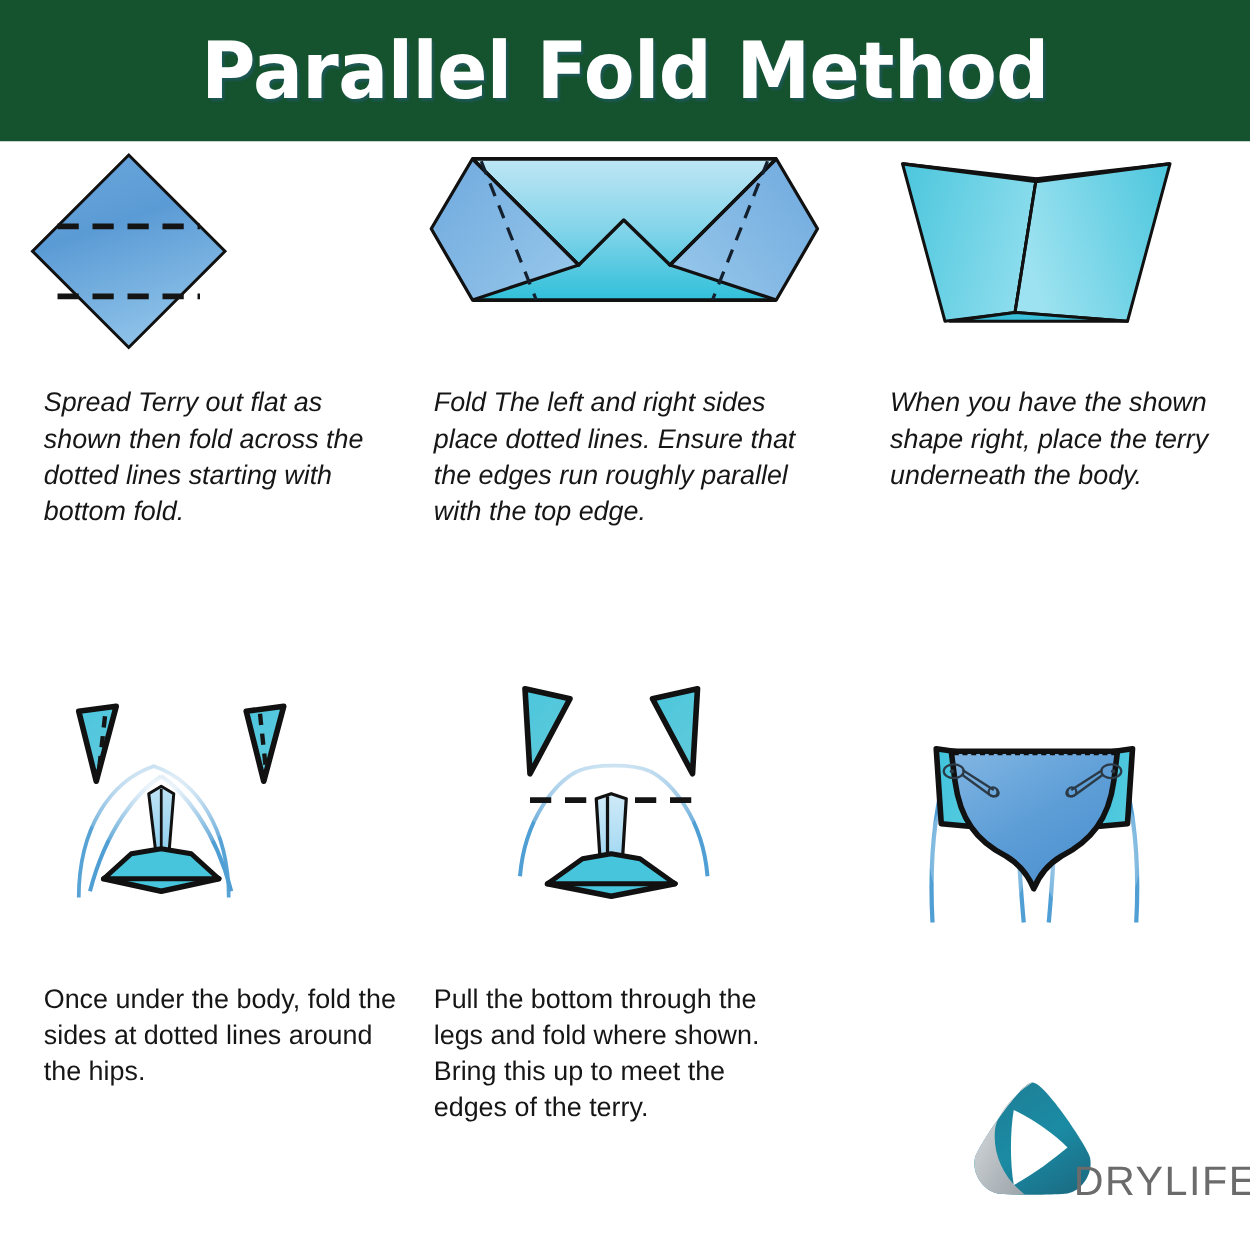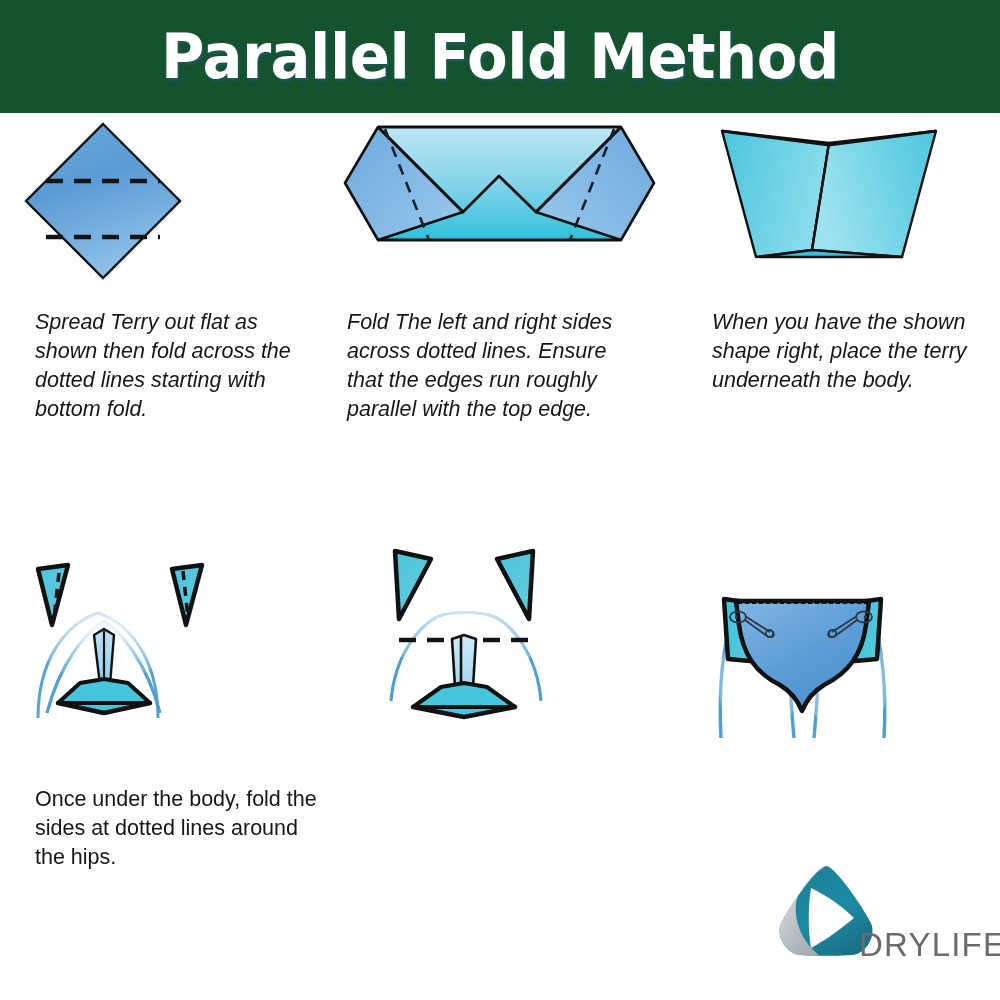--- a/index.html
+++ b/index.html
@@ -49,21 +49,21 @@
     height: 887px;
   }
   .cell {
     position: absolute;
     width: 333px;
   }
   .cell.c0 { left: 0; }
   .cell.c1 { left: 333px; }
   .cell.c2 { left: 666px; }
   .cell.r0 { top: 0; font-style: italic; }
-  .cell.r1 { top: 400px; }
+  .cell.r1 { top: 400px; padding-left: 25px; }
 
   .figure {
     position: relative;
     width: 333px;
     height: 190px;
   }
   .figure svg { display: block; }
 
   .caption {
     position: absolute;
@@ -157,21 +157,21 @@
 
         <polyline points="45,14 130,99 166,63 203,99 288,14" fill="none" stroke="#111111" stroke-width="2.8" stroke-linejoin="round"></polyline>
 
         <polyline points="45,14 288,14" fill="none" stroke="#111111" stroke-width="3"></polyline>
         <polyline points="45,127 288,127" fill="none" stroke="#111111" stroke-width="3"></polyline>
 
         <line x1="52" y1="16" x2="96" y2="127" stroke="#15202e" stroke-width="2.6" stroke-dasharray="11 8"></line>
         <line x1="281" y1="16" x2="237" y2="127" stroke="#15202e" stroke-width="2.6" stroke-dasharray="11 8"></line>
       </svg>
     </div>
-    <div class="caption">Fold The left and right sides across dotted lines. Ensure that the edges run roughly parallel with the top edge.</div>
+    <div class="caption">Fold The left and right sides place dotted lines. Ensure that the edges run roughly parallel with the top edge.</div>
   </div>
 
   <div class="cell c2 r0">
     <div class="figure">
       <svg width="333" height="190" viewBox="0 0 333 190">
         <defs>
           <linearGradient id="g3a" x1="0" y1="0" x2="1" y2="0.3">
             <stop offset="0" stop-color="#4cc6dd"></stop>
             <stop offset="1" stop-color="#8adcec"></stop>
           </linearGradient>
@@ -267,20 +267,21 @@
 
         <line x1="66" y1="127" x2="198" y2="127" stroke="#141414" stroke-width="4.6" stroke-dasharray="17 11"></line>
 
         <polygon points="119,126 131,122 143,126 140,174 122,174" fill="url(#g5c)" stroke="#111111" stroke-width="2.6" stroke-linejoin="round"></polygon>
         <line x1="128" y1="124" x2="128" y2="172" stroke="#111111" stroke-width="2.6"></line>
 
         <polygon points="80,194 131,172 182,194 131,204" fill="#46c5dc" stroke="#111111" stroke-width="4.5" stroke-linejoin="round"></polygon>
         <polygon points="108,174 131,170 154,174 182,194 80,194" fill="#46c5dc" stroke="#111111" stroke-width="4" stroke-linejoin="round"></polygon>
       </svg>
     </div>
+    <div class="caption">Pull the bottom through the legs and fold where shown. Bring this up to meet the edges of the terry.</div>
   </div>
 
   <div class="cell c2 r1">
     <div class="figure" style="height:250px">
       <svg width="333" height="250" viewBox="0 0 333 250">
         <defs>
           <linearGradient id="g6main" x1="0.1" y1="0" x2="0.8" y2="1">
             <stop offset="0" stop-color="#7fb4e2"></stop>
             <stop offset="0.5" stop-color="#5e9ed7"></stop>
             <stop offset="1" stop-color="#4a90cf"></stop>

